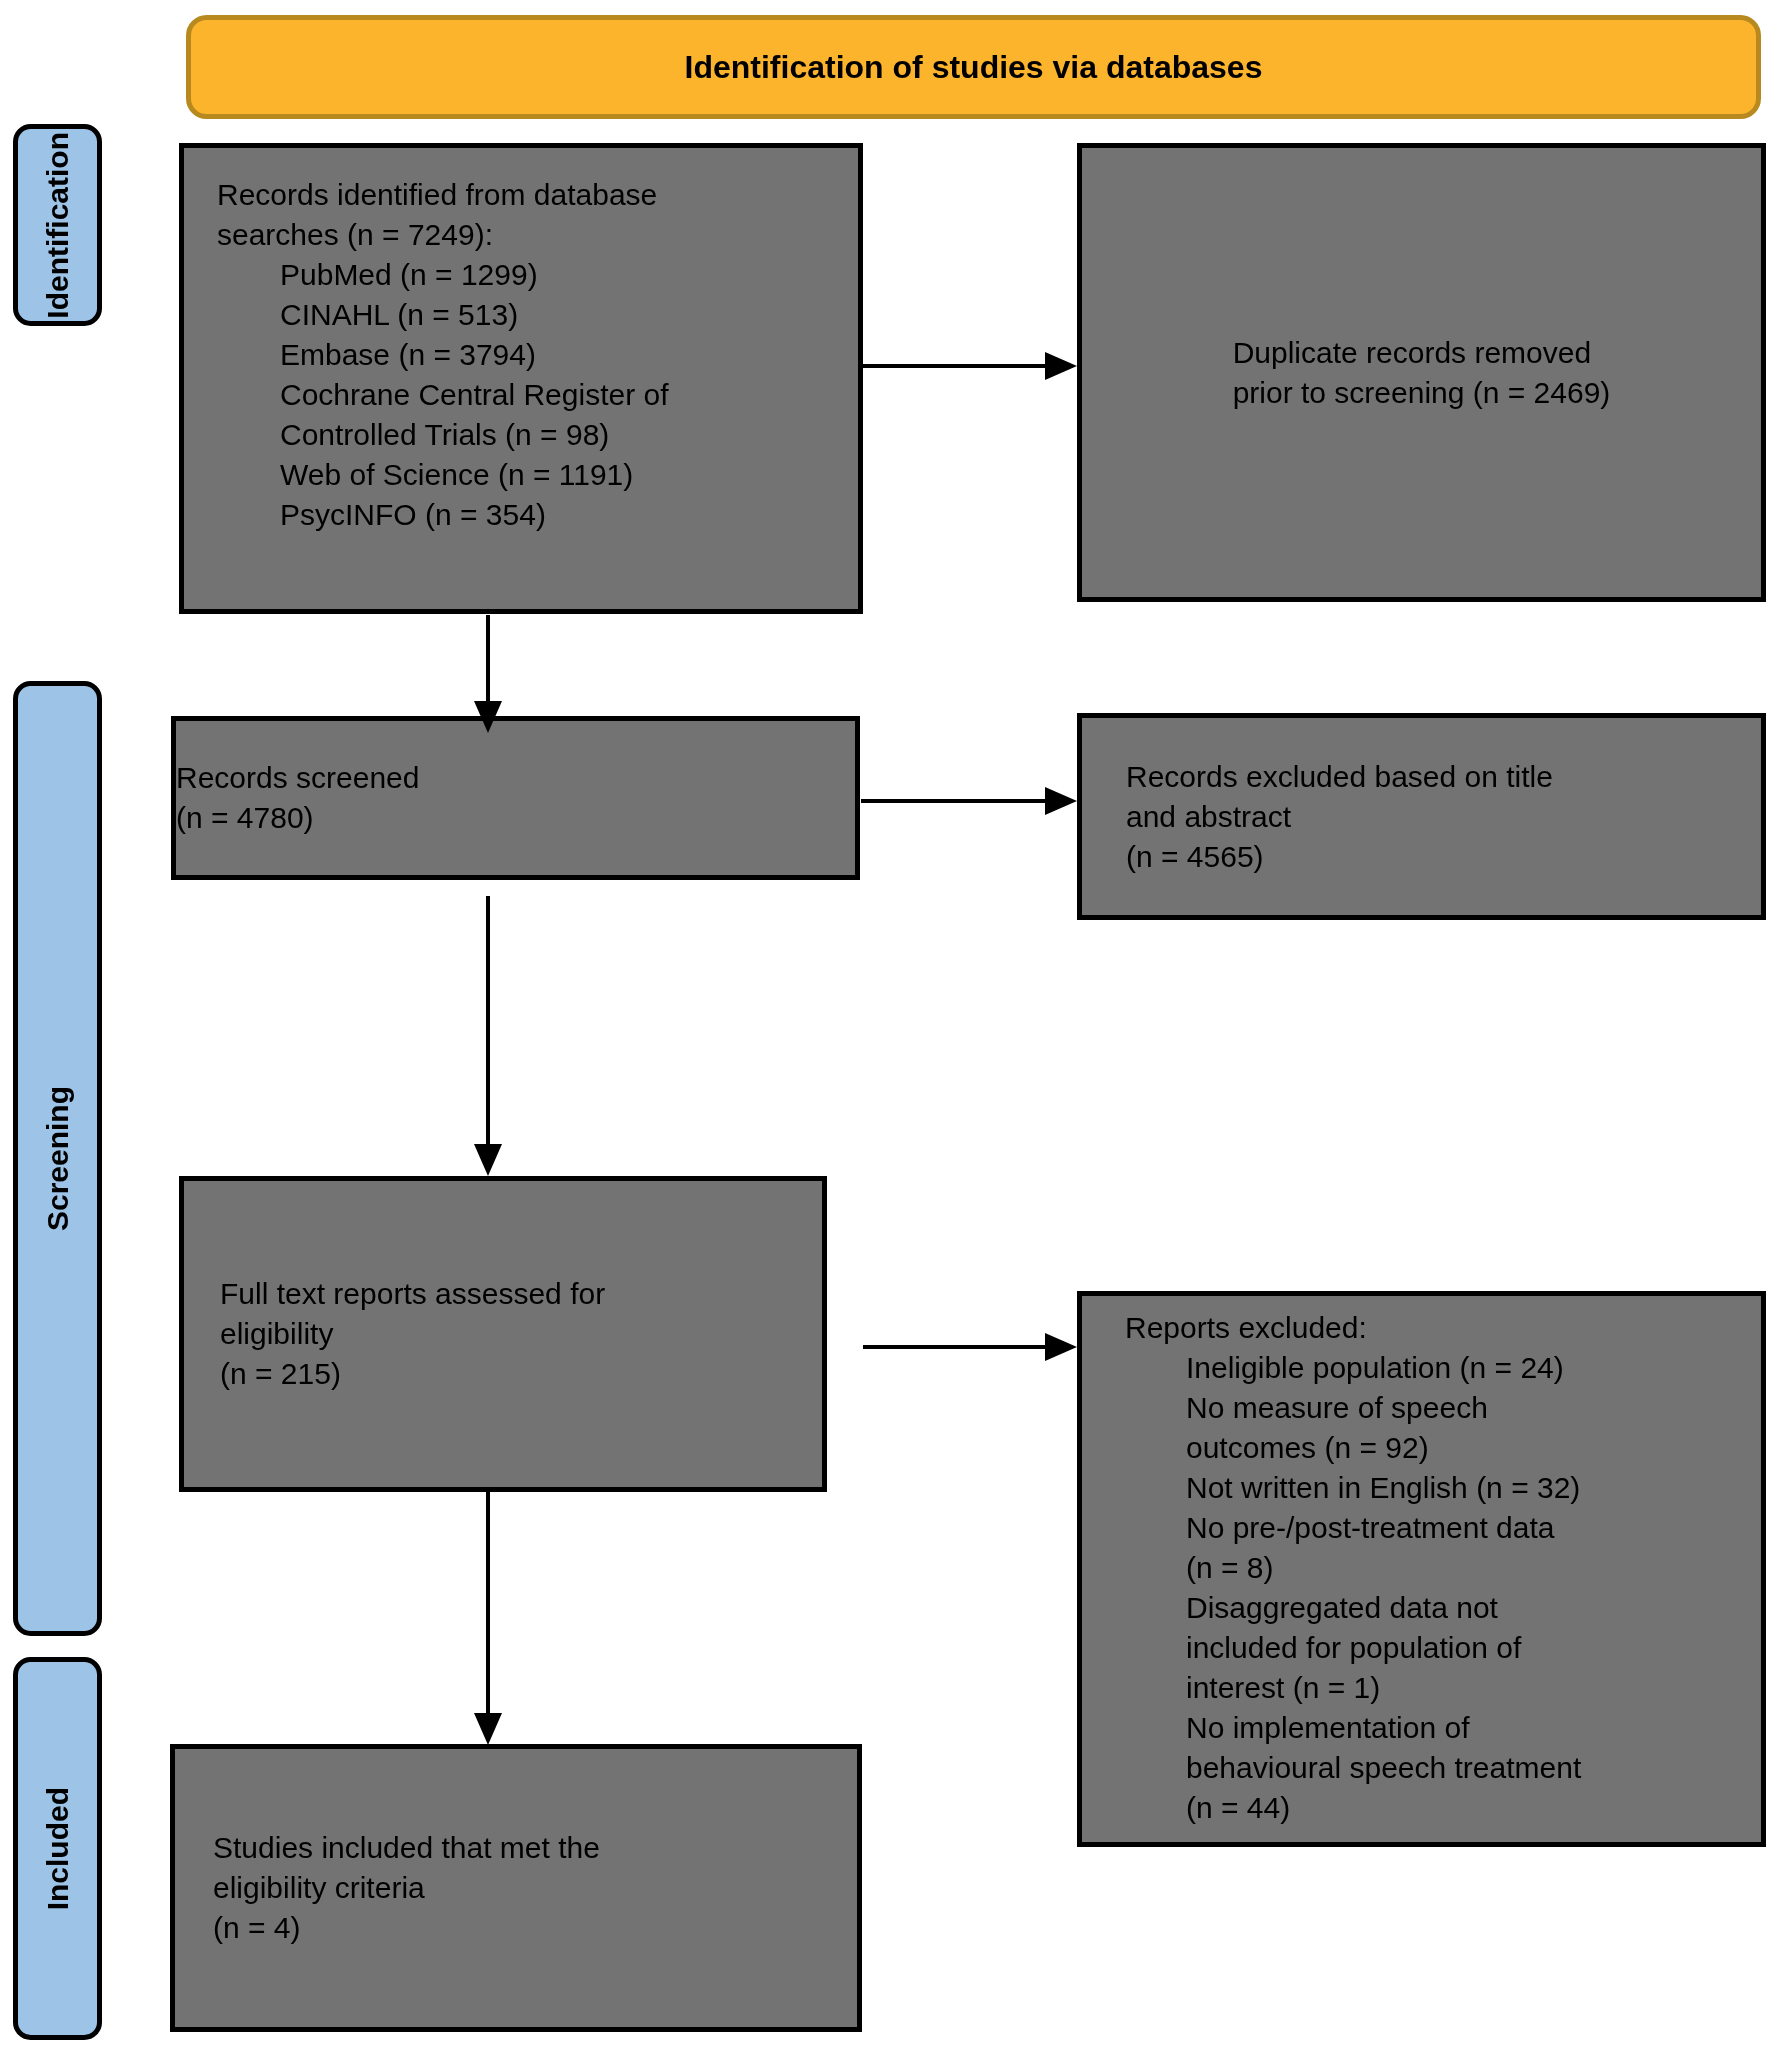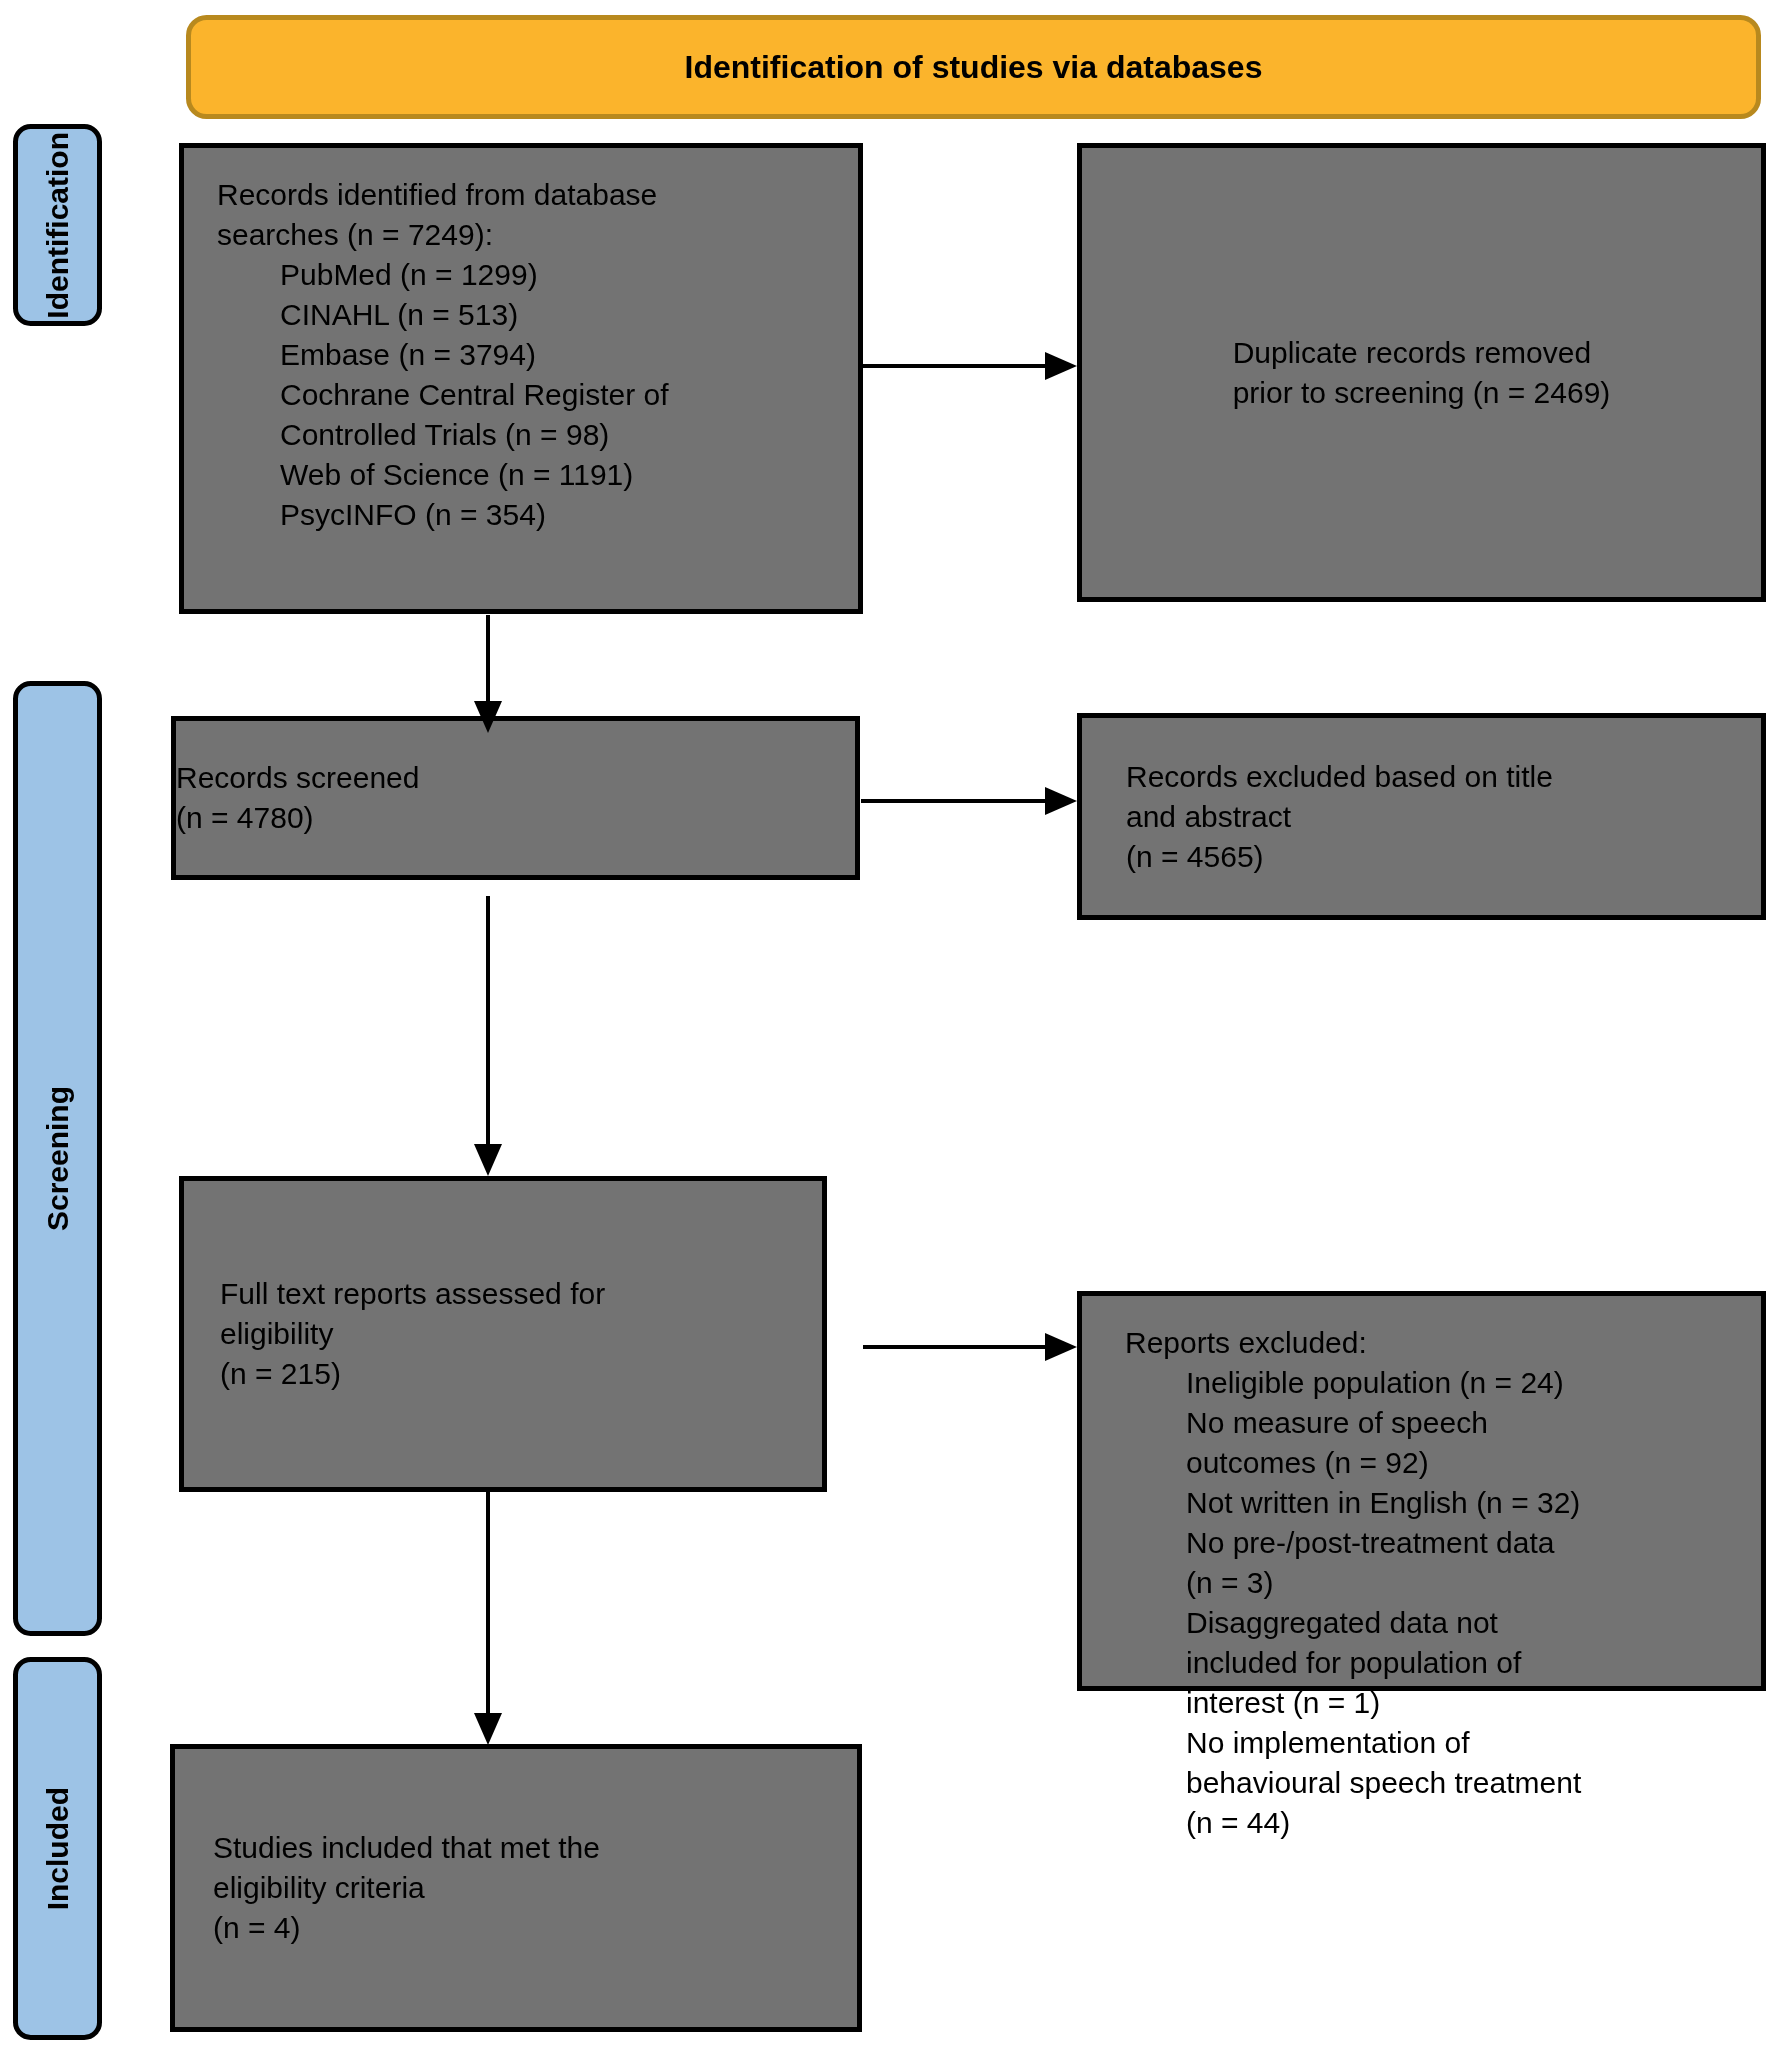--- a/index.html
+++ b/index.html
@@ -46,21 +46,21 @@
     font-size:30px;line-height:40px;
   }
   .pre{white-space:pre-line;}
   .vcenter{display:flex;align-items:center;}
   .ccenter{display:flex;align-items:center;justify-content:center;}
   .box-records-identified{left:179px;top:143px;width:684px;height:471px;padding:27px 17px 0 33px;}
   .box-duplicates{left:1077px;top:143px;width:689px;height:459px;}
   .box-screened{left:171px;top:688px;width:689px;height:164px;margin-top:28px;}
   .box-rec-excluded{left:1077px;top:713px;width:689px;height:207px;padding-left:44px;}
   .box-fulltext{left:179px;top:1176px;width:648px;height:316px;padding-left:36px;}
-  .box-rep-excluded{left:1077px;top:1291px;width:689px;height:400px;padding:27px 17px 0 43px;}
+  .box-rep-excluded{left:1077px;top:1291px;width:689px;height:556px;padding:12px 17px 0 43px;}
   .box-studies{left:170px;top:1744px;width:692px;height:288px;padding-left:38px;}
   .indent1 .li{margin-left:63px;}
   .indent2 .li{margin-left:61px;}
   .li{white-space:pre-line;}
   
   .hline,.vline{position:absolute;background:#000;}
   .hline{height:4.2px;}
   .vline{width:4.2px;}
   .tri-right{
     position:absolute;width:0;height:0;
@@ -129,21 +129,21 @@
   </div>
 
   <div class="node box-rep-excluded">
     <div class="pre">Reports excluded:</div>
     <div class="indent2">
         <div class="li">Ineligible population (n = 24)</div>
         <div class="li">No measure of speech
 outcomes (n = 92)</div>
         <div class="li">Not written in English (n = 32)</div>
         <div class="li">No pre-/post-treatment data
-(n = 3)</div>
+(n = 8)</div>
         <div class="li">Disaggregated data not
 included for population of
 interest (n = 1)</div>
         <div class="li">No implementation of
 behavioural speech treatment
 (n = 44)</div>
       </div>
   </div>
 
   <div class="node box-studies vcenter">

